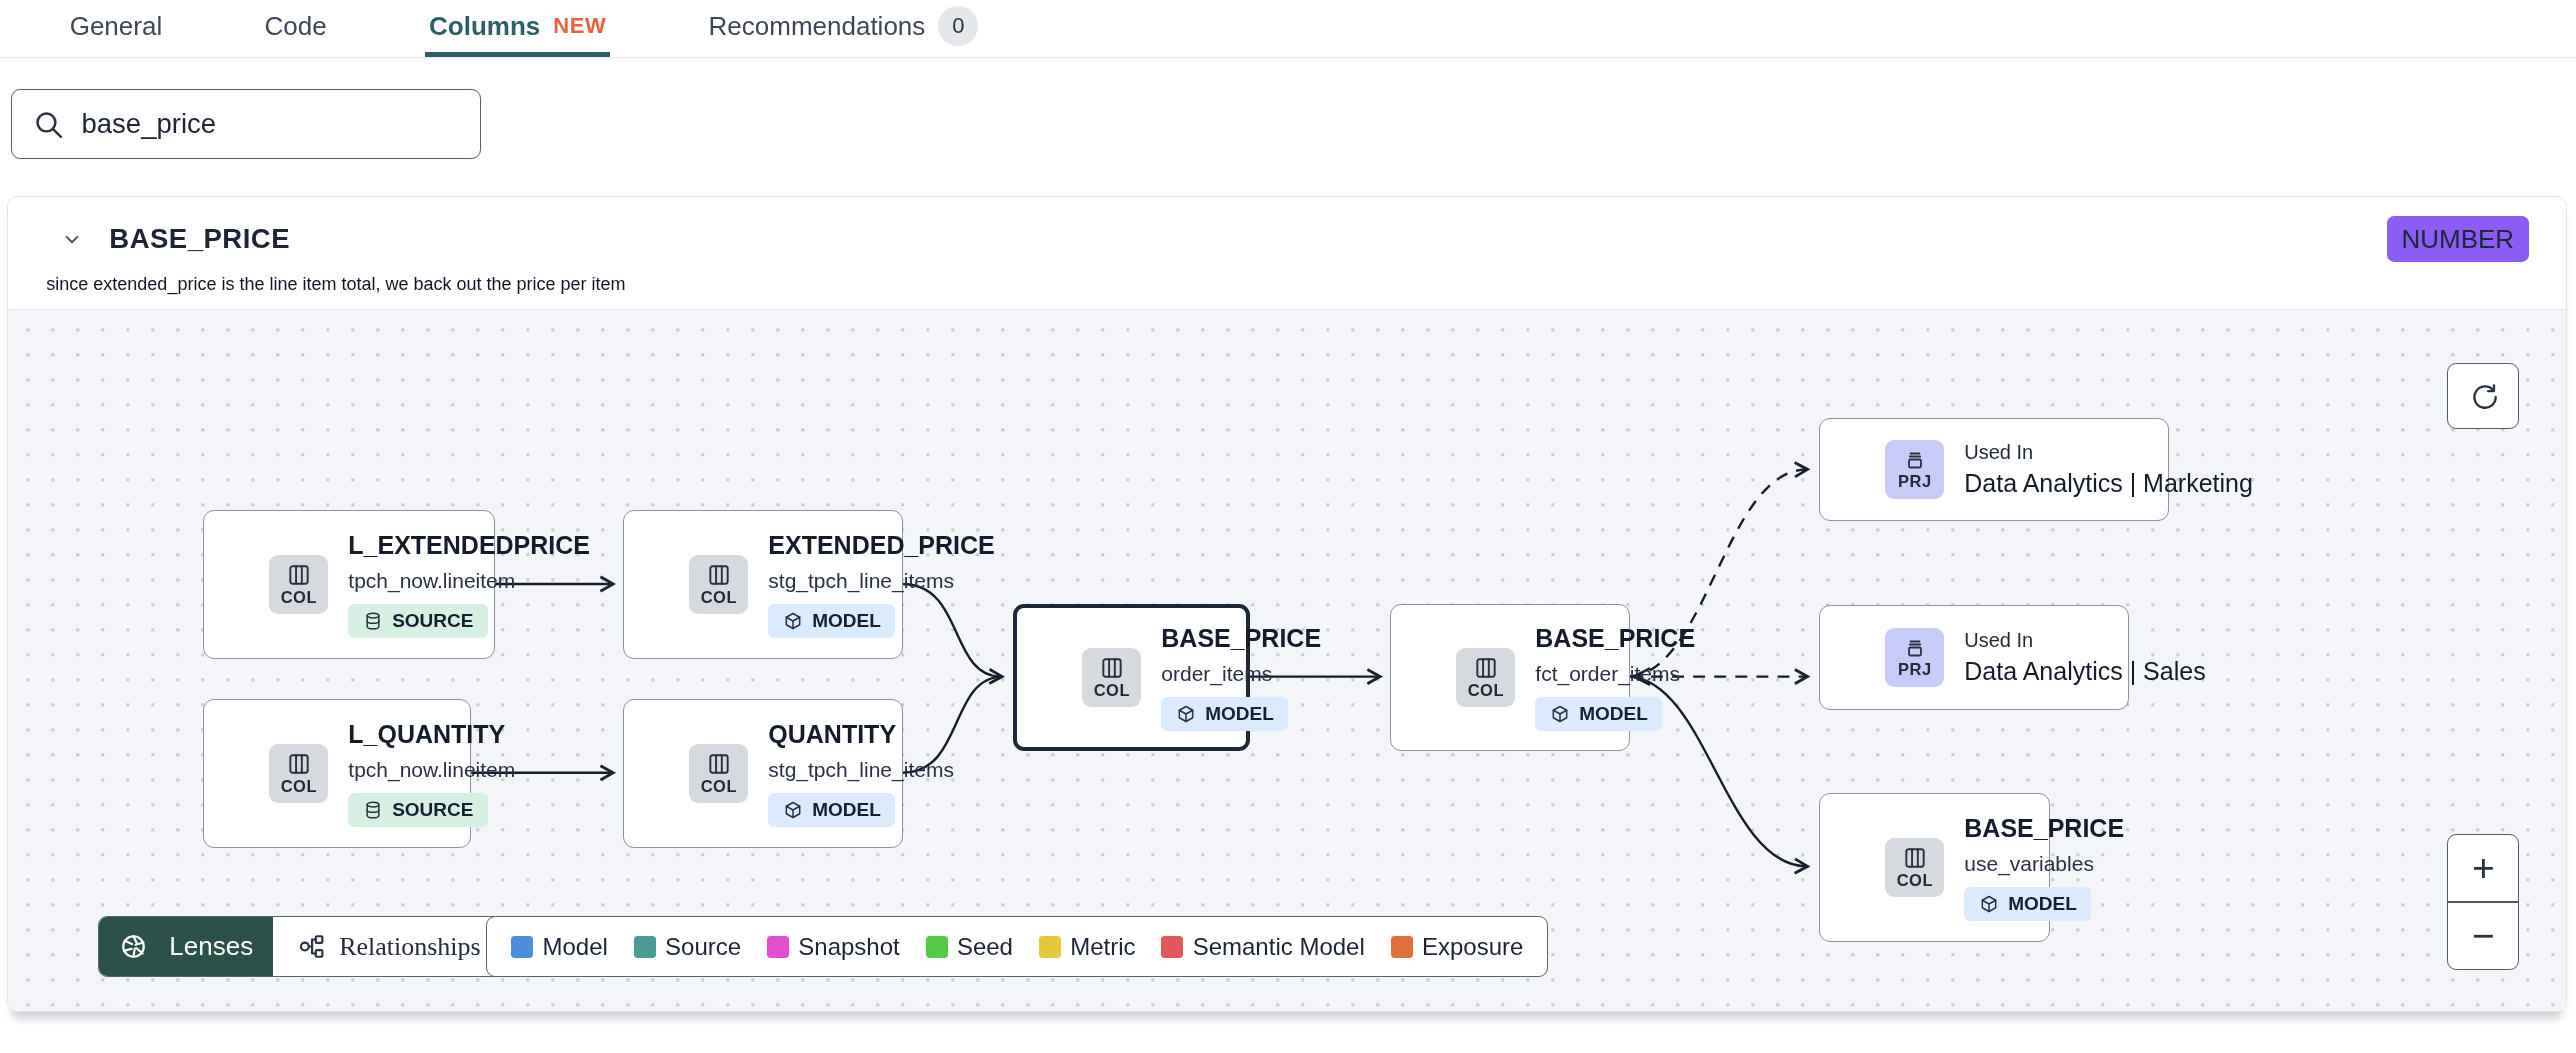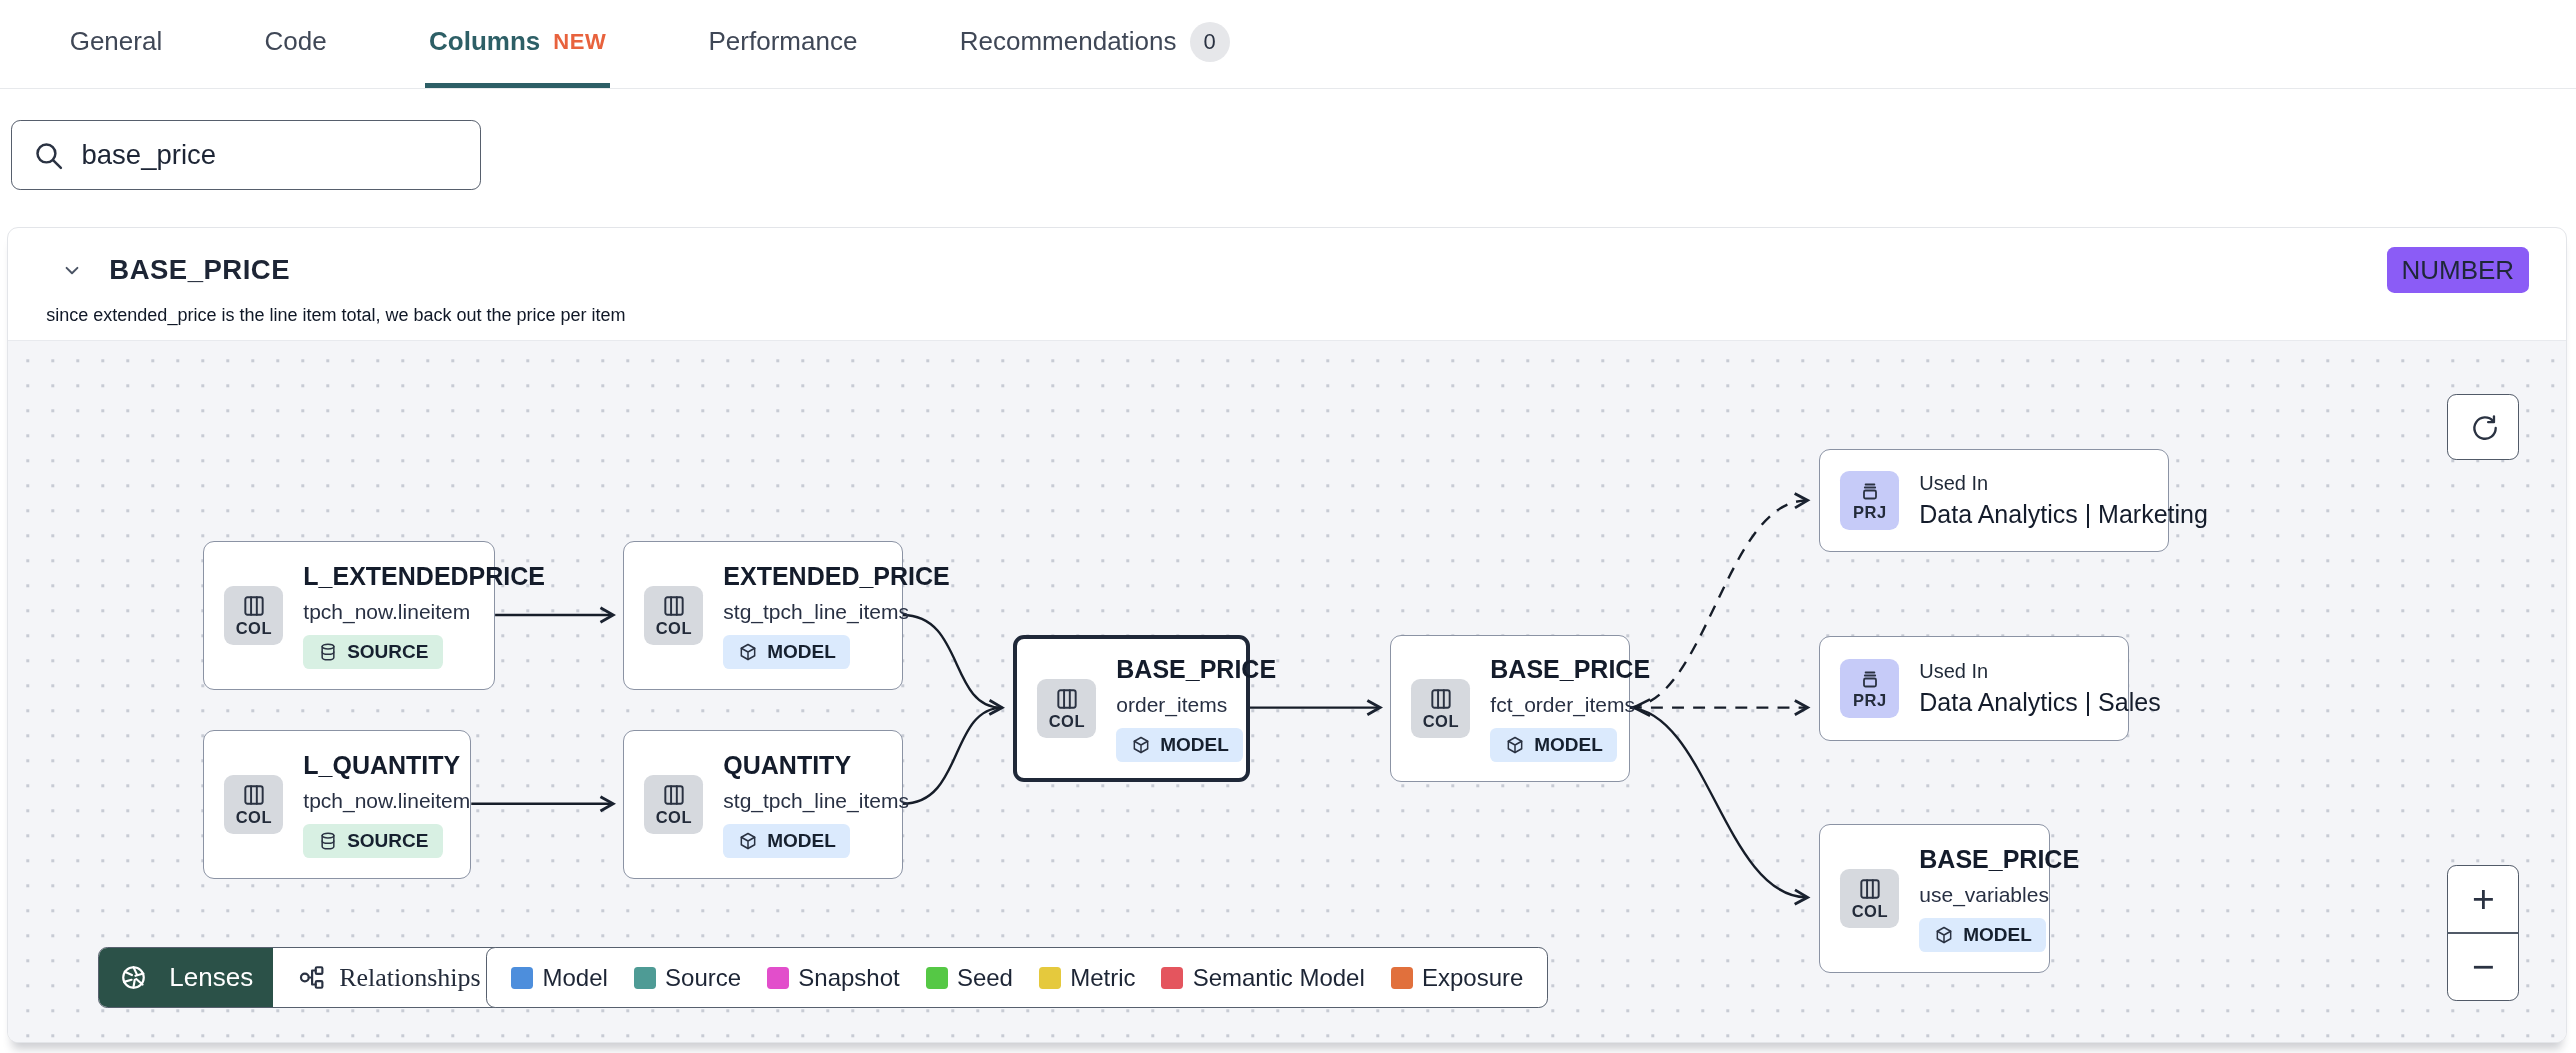--- a/index.html
+++ b/index.html
@@ -1,20 +1,20 @@
 <!DOCTYPE html>
 <html style="font-size:14.7px"><head>
 <meta charset="utf-8">
 <style>
   * { box-sizing: border-box; margin: 0; padding: 0; }
   html,body { width: 2576px; height: 1053px; background: #ffffff;
     font-family: "Liberation Sans", sans-serif; color: #1d2535; overflow: hidden; }
 
   
-  .tabbar { height: 89px; display: flex; align-items: stretch; padding-left: 66px;
+  .tabbar { height: 58px; display: flex; align-items: stretch; padding-left: 66px;
     border-bottom: 1.8px solid #e7e9ec; gap: 95px; }
   .tab { display: flex; align-items: center; gap: 13px; font-size: 26px; color: #3f4756;
     border-bottom: 5.5px solid transparent; padding: 0 3.7px; cursor: pointer; }
   .tab.active { color: #2d5f66; font-weight: 700; border-bottom-color: #2d5f66; }
   .tab-new { color: #e8623d; font-size: 22px; font-weight: 700; letter-spacing: 0.5px; }
   .tab-count { background: #e6e7ea; color: #2a3242; font-size: 22px; min-width: 40px; height: 40px;
     border-radius: 20px; display: inline-flex; align-items: center; justify-content: center; padding: 0 11px; }
 
   
   .search-row { margin: 31px 0 0 11px; }
@@ -39,21 +39,21 @@
     background-image: radial-gradient(circle, #c7cbd4 1.6px, transparent 1.8px);
     background-size: 25px 25px; background-position: 7.3px 7.3px; }
 
   svg.edges { position: absolute; inset: 0; width: 100%; height: 100%; }
 
   .node { position: absolute; background: #fff; border: 1.8px solid #8b93a4; border-radius: 11px;
     display: flex; align-items: center; gap: 20px; padding: 0 20px; cursor: pointer; }
   .node.selected { border: 4.6px solid #1f2838; }
   .chip { width: 59px; height: 59px; border-radius: 9.2px; background: #d6d9de; flex: none;
     display: flex; flex-direction: column; align-items: center; justify-content: center; gap: 0.9px;
-    color: #232b3a; }
+    color: #232b3a; margin-left: 45px; }
   .chip.prj { background: #c6cbf8; }
   .chip span { font-size: 16.5px; font-weight: 700; letter-spacing: 0.5px; }
   .node-body { display: flex; flex-direction: column; align-items: flex-start; }
   .node-title { font-size: 25px; font-weight: 700; color: #141c2b; white-space: nowrap; }
   .node-sub { font-size: 21px; color: #283043; margin-top: 9px; white-space: nowrap; }
   .node-kicker { font-size: 20px; color: #1f2937; }
   .node-bigtitle { font-size: 25px; color: #141c2b; margin-top: 5.5px; white-space: nowrap; }
   .node-badge { display: inline-flex; align-items: center; gap: 9.2px; margin-top: 11px;
     padding: 6.4px 14.7px; border-radius: 6.4px; font-size: 19px; font-weight: 700; color: #16202f; }
   .node-badge.source { background: #d8f0e3; }
@@ -94,23 +94,20 @@
 <nav class="tabbar">
   <div class="tab">
     <span>General</span>
   </div>
   <div class="tab">
     <span>Code</span>
   </div>
   <div class="tab active">
     <span>Columns</span>
     <span class="tab-new">NEW</span>
-  </div>
-  <div class="tab">
-    <span>Performance</span>
   </div>
   <div class="tab">
     <span>Recommendations</span>
     <span class="tab-count">0</span>
   </div>
 </nav>
 
 <div class="search-row">
   <div class="search-box">
     <span class="icon">

